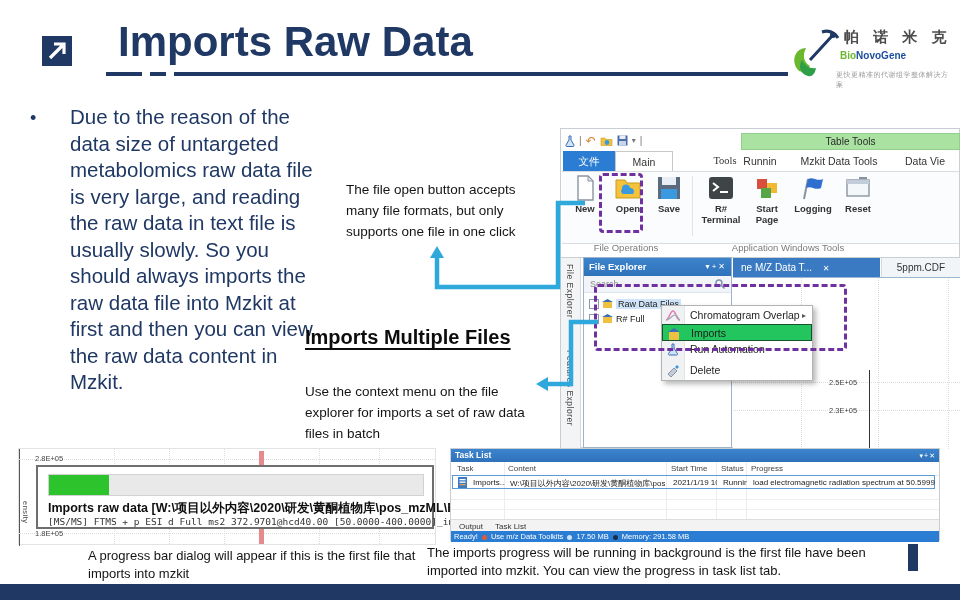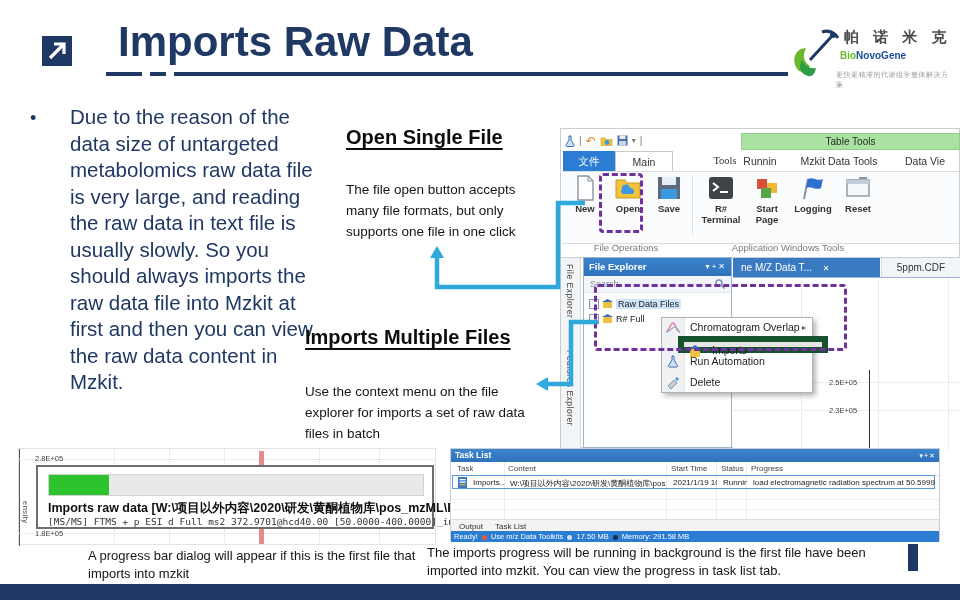--- a/index.html
+++ b/index.html
@@ -54,25 +54,25 @@
   .treerow{position:relative;height:15px;font-size:9px;color:#222;display:flex;align-items:center;gap:3px;padding-left:5px;}
   .cbx{width:8px;height:8px;border:1px solid #8a9aa8;background:#fff;display:inline-block;}
   .hl{background:#cfe4f8;padding:0 2px;}
   
   .dtab{top:129px;height:19px;line-height:19px;font-size:10px;box-sizing:border-box;}
   #chart1{left:172px;top:148px;width:227px;height:171px;background:#fff;border-top:1px solid #9ab7d8;}
   .gridv{position:absolute;top:0;width:1px;height:100%;border-left:1px dotted #dcdcdc;}
   .gridh{position:absolute;left:0;width:100%;height:1px;border-top:1px dotted #dcdcdc;}
   .tick{position:absolute;font-size:7.5px;color:#444;}
   
-  #menu{left:100px;top:188px;width:152px;height:76px;background:#fff;border:1px solid #b3b3b3;
+  #menu{left:100px;top:176px;width:152px;height:76px;background:#fff;border:1px solid #b3b3b3;
       box-shadow:3px 3px 5px rgba(0,0,0,.28);box-sizing:border-box;}
   #menu .strip{position:absolute;left:0;top:0;width:22px;height:100%;background:#f0f1f3;border-right:1px solid #e3e4e6;}
   .mitem{position:absolute;left:0;width:100%;height:17px;font-size:10.5px;color:#1e1e1e;line-height:17px;box-sizing:border-box;padding-left:28px;}
-  .mitem.sel{background:#e5e5e5;border:6px solid #14532d;margin-left:16px;}
+  .mitem.sel{background:#22c55e;border:1px solid #14532d;}
   .mico{position:absolute;left:4px;top:2px;width:14px;height:13px;}
   .dash{border:3px dashed #7030a0;border-radius:4px;box-sizing:border-box;}
 
   
   #bl{left:18px;top:448px;width:418px;height:97px;border:1px solid #e3e3e3;}
   #bl .axis{left:44px;top:0;width:1px;height:97px;background:#555;}
   #dlg{left:17px;top:16px;width:398px;height:64px;background:#fff;border:2px solid #6e6e6e;box-sizing:border-box;}
   #dlg .track{position:absolute;left:10px;top:7px;width:374px;height:20px;background:#e9e9e9;border:1px solid #d2d2d2;}
   #dlg .fill{height:100%;background:#2cc32c;}
   #dlg .t1{position:absolute;left:10px;top:33px;font-size:12.5px;font-weight:700;color:#0f0f0f;white-space:nowrap;}
@@ -122,21 +122,20 @@
       <circle cx="45" cy="9" r="3" fill="#1f3864"></circle>
     </svg>
     <span class="cn">帕 诺 米 克</span>
     <span class="en"><span class="g">Bio</span><span class="b">NovoGene</span></span>
     <span class="tag">更快更精准的代谢组学整体解决方案</span>
   </div>
 
   <div id="bullet-dot" class="abs">•</div>
   <div id="bullet-text" class="abs">Due to the reason of the data size of untargeted metabolomics raw data file is very large, and reading the raw data in text file is usually slowly. So you should always imports the raw data file into Mzkit at first and then you can view the raw data content in Mzkit.</div>
 
-  <div class="abs mid-h" style="left:346px;top:126px;">Open Single File</div>
   <div class="abs mid-p" style="left:346px;top:180px;width:188px;">The file open button accepts many file formats, but only supports one file in one click</div>
   <div class="abs mid-h" style="left:305px;top:326px;">Imports Multiple Files</div>
   <div class="abs mid-p" style="left:305px;top:382px;width:238px;">Use the context menu on the file explorer for imports a set of raw data files in batch</div>
 
   <div id="mz" class="abs shot">
 
     <div class="abs qat">
       <svg width="10" height="12" viewBox="0 0 10 12">
         <path d="M4 1 h2 v4 l3 5 a1 1 0 0 1 -1 1.5 h-6 a1 1 0 0 1 -1 -1.5 l3 -5 z" fill="#cfe3f7" stroke="#3b6fb5" stroke-width="1"></path>
       </svg>

